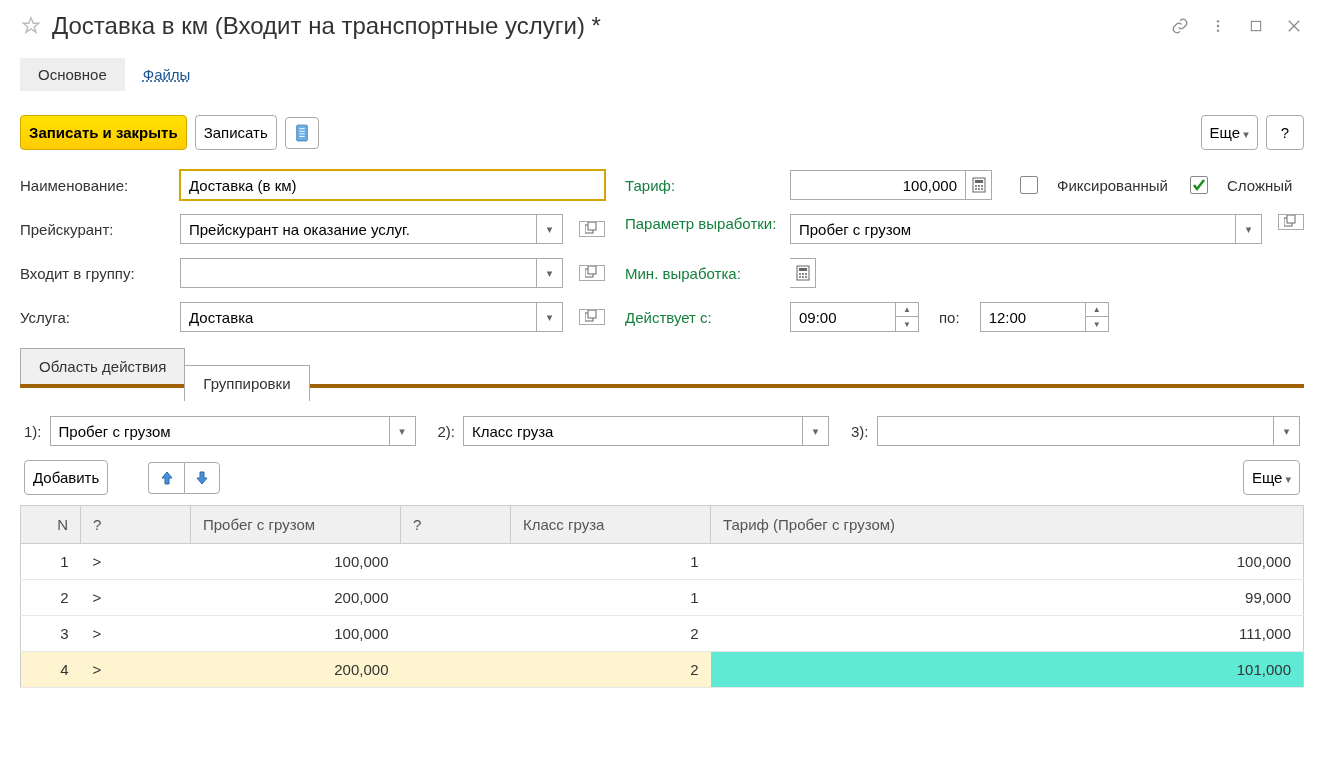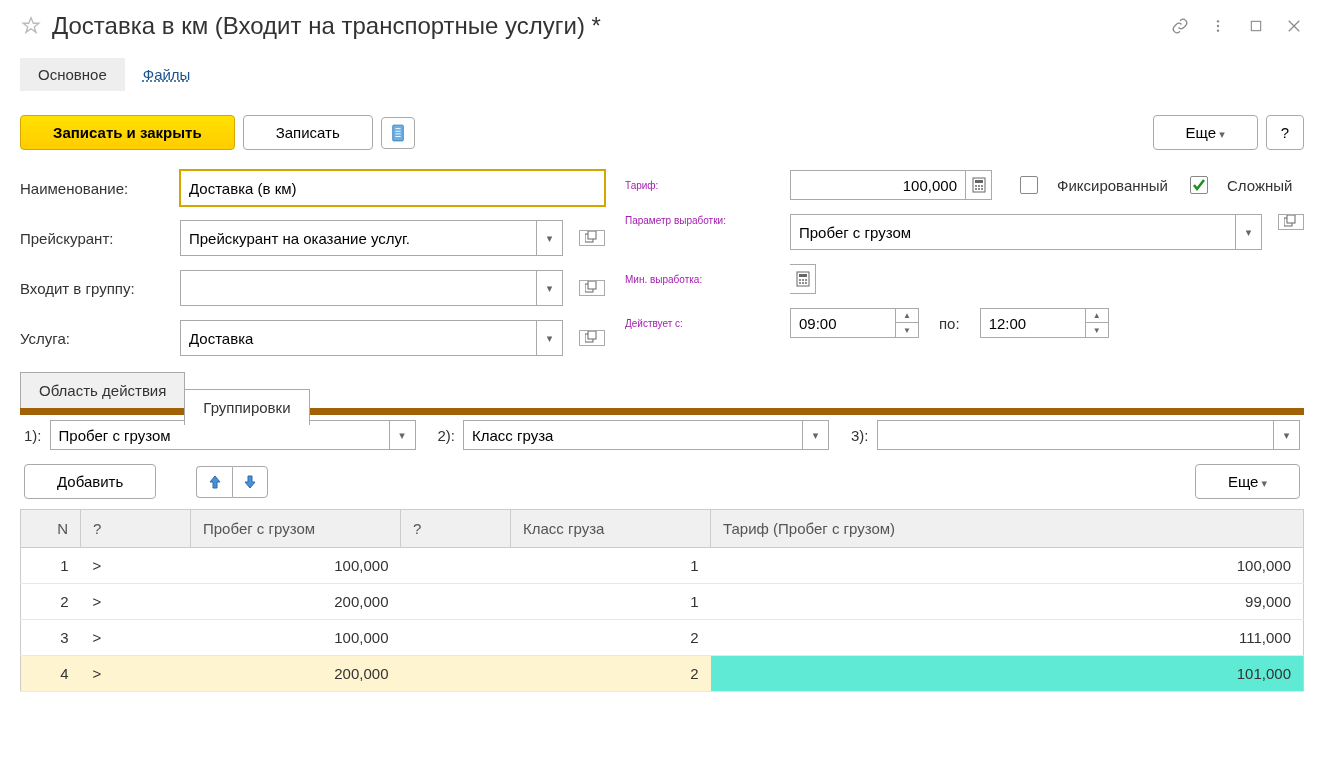--- a/index.html
+++ b/index.html
@@ -11,53 +11,53 @@
 .page-title { font-size: 24px; color: #333; flex: 1; }
 .title-actions { display: flex; gap: 18px; align-items: center; }
 .title-action { width: 20px; height: 20px; display: flex; align-items: center; justify-content: center; cursor: pointer; }
 
 .tabs-sub { display: flex; gap: 0; margin-bottom: 24px; }
 .tab-sub { padding: 8px 18px; cursor: pointer; font-size: 15px; }
 .tab-sub.active { background: #eee; color: #333; }
 .tab-sub.link { color: #1a5490; text-decoration: underline; text-decoration-style: dotted; }
 
 .toolbar { display: flex; gap: 8px; align-items: center; margin-bottom: 20px; }
-.btn { border: 1px solid #aaa; border-radius: 4px; padding: 8px 32px; background: #fff; cursor: pointer; font-size: 15px; }
+.btn { border: 1px solid #aaa; border-radius: 4px; padding: 8px 8px; background: #fff; cursor: pointer; font-size: 15px; }
 .btn-primary { background: linear-gradient(#ffe200, #ffcc00); border-color: #d4a700; font-weight: bold; }
 .btn-icon { padding: 6px 9px; }
 .btn-more::after { content: " ▾"; font-size: 11px; color: #666; }
 .btn-help { padding: 8px 14px; }
 .spacer { flex: 1; }
 
 .form-grid { display: grid; grid-template-columns: 585px 1fr; column-gap: 20px; margin-bottom: 16px; }
 .col-left, .col-right { display: flex; flex-direction: column; gap: 14px; }
 
 .form-row { display: flex; align-items: center; gap: 10px; }
 .form-label { width: 150px; font-size: 15px; color: #333; }
-.form-label-r { width: 155px; font-size: 10px; color: #a21caf; }
+.form-label-r { width: 155px; font-size: 15px; color: #15803d; }
 
 .input-combo { display: flex; align-items: stretch; flex: 1; }
-.text-input { border: 1px solid #aaa; padding: 5px 8px; font-size: 15px; height: 36px; }
+.text-input { border: 1px solid #aaa; padding: 5px 8px; font-size: 15px; height: 30px; }
 .text-input.highlighted { border: 1px solid #d4a700; outline: 1px solid #d4a700; }
 .dd-btn { border: 1px solid #aaa; border-left: none; width: 26px; display: flex; align-items: center; justify-content: center; background: #fff; cursor: pointer; font-size: 11px; color: #666; }
 .open-btn { border: 1px solid #aaa; width: 26px; display: flex; align-items: center; justify-content: center; background: #fff; cursor: pointer; margin-left: 6px; }
 
 .num-input { border: 1px solid #aaa; padding: 5px 8px; font-size: 15px; height: 30px; text-align: right; width: 176px; }
 .calc-btn { border: 1px solid #aaa; border-left: none; width: 26px; height: 30px; display: flex; align-items: center; justify-content: center; cursor: pointer; background: #fff; }
 
 .checkbox-wrap { display: flex; align-items: center; gap: 19px; cursor: pointer; }
 .cbx { width: 18px; height: 18px; border: 1px solid #888; border-radius: 2px; display: inline-flex; align-items: center; justify-content: center; }
 .cbx.checked { color: #0a0; }
 
 .time-input { border: 1px solid #aaa; padding: 5px 8px; font-size: 15px; height: 30px; width: 106px; }
 .spinner { display: flex; flex-direction: column; border: 1px solid #aaa; border-left: none; height: 30px; }
 .spinner div { width: 22px; height: 14px; display: flex; align-items: center; justify-content: center; font-size: 8px; cursor: pointer; color: #666; }
 .spinner div:first-child { border-bottom: 1px solid #aaa; }
 
-.tabs-main { display: flex; border-bottom: 7px solid #a16207; margin-bottom: 5px; }
+.tabs-main { display: flex; border-bottom: 4px solid #a16207; margin-bottom: 28px; }
 .tab-main { padding: 9px 18px; border: 1px solid #aaa; border-bottom: none; margin-right: -1px; cursor: pointer; background: #f0f0f0; }
 .tab-main.active { background: #fff; position: relative; top: 17px; }
 
 .group-row { display: flex; align-items: center; gap: 8px; margin-bottom: 14px; padding: 0 4px; }
 .group-label { font-size: 15px; }
 .group-select { display: flex; align-items: stretch; }
 .group-select input { border: 1px solid #aaa; padding: 5px 8px; font-size: 15px; height: 30px; }
 
 .table-toolbar { display: flex; gap: 10px; align-items: center; margin-bottom: 10px; padding: 0 4px; }
 .arrow-btns { display: flex; }

